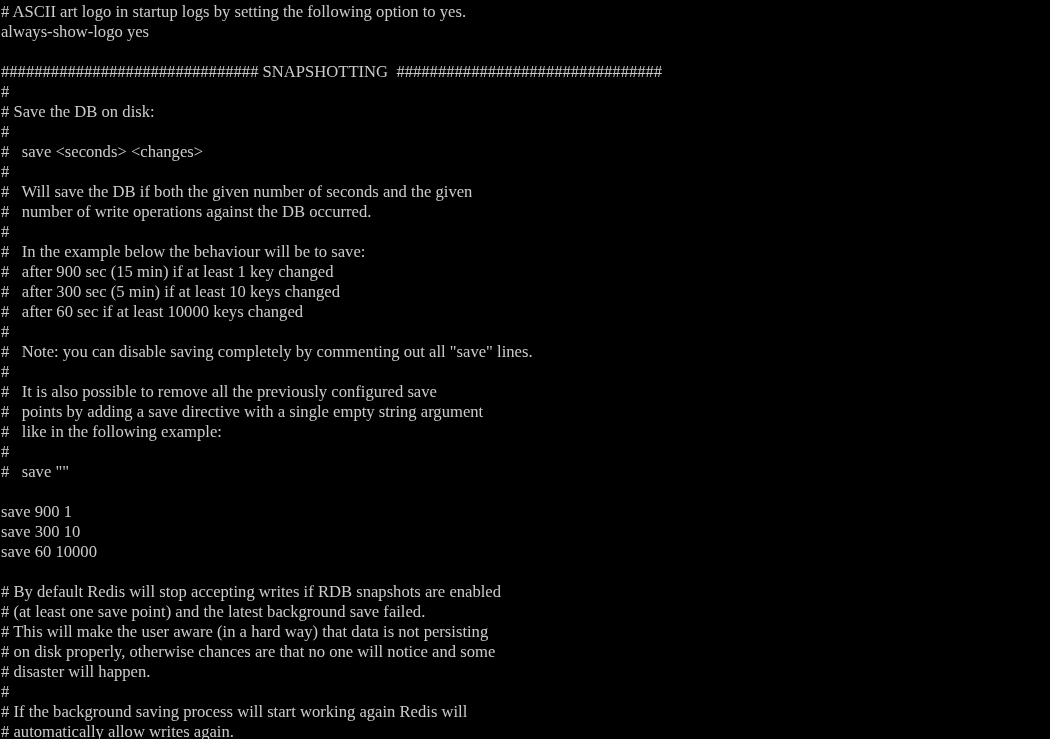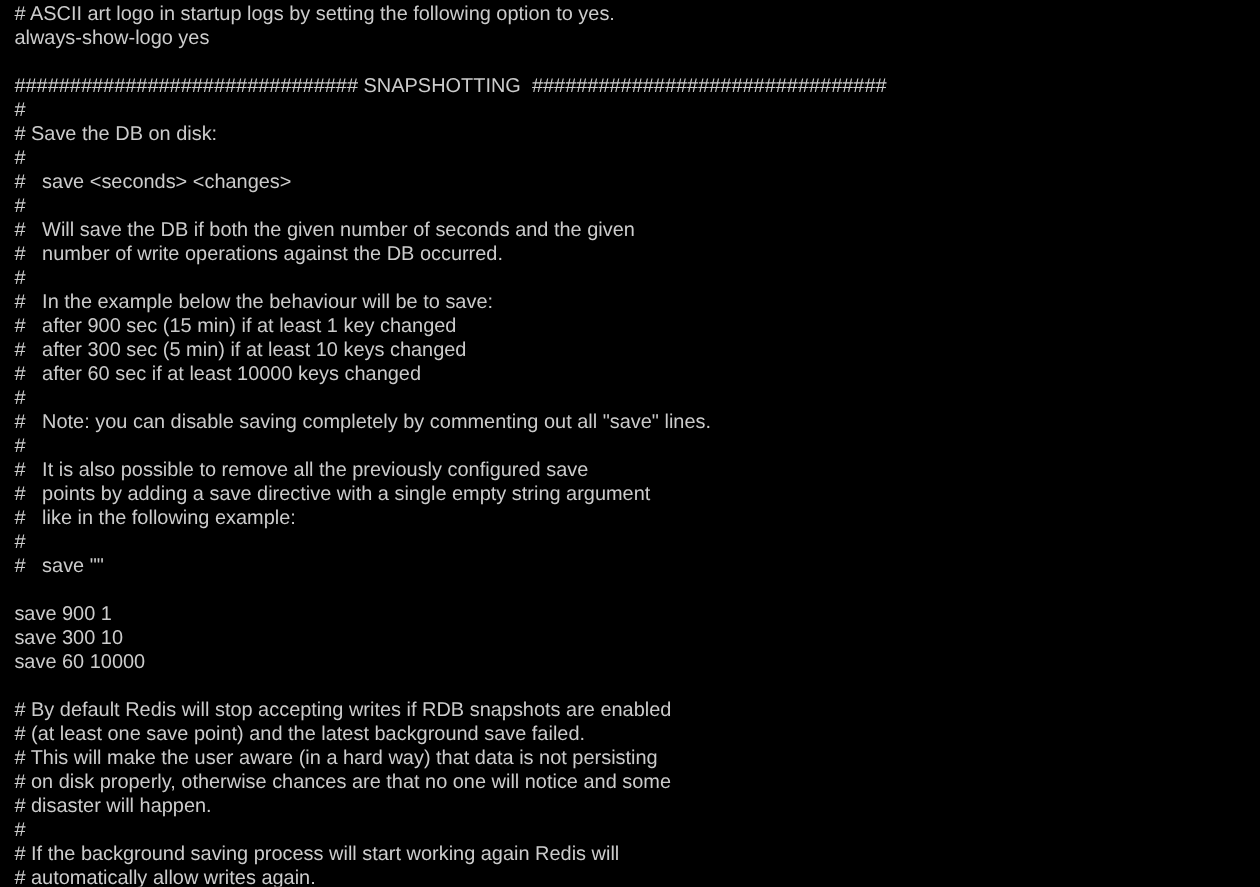--- a/index.html
+++ b/index.html
@@ -32,22 +32,21 @@
     font-size: 15px;
     line-height: 20px;
     color: #cccccc;
     background: transparent;
   }
   .trow {
     display: block;
     height: 20px;
     line-height: 20px;
     white-space: pre;
-    font-family: Liberation Sans, sans-serif;
-    padding-left: 11px;
+    font-family: Liberation Serif, serif;
   }
   .trow.blank { color: transparent; }
 </style>
 </head>
 <body>
 
 <div id="terminal">
   <div id="screen" style="font-size: 16.61px;"><span class="trow" style="font-size: 16.61px;"># ASCII art logo in startup logs by setting the following option to yes.</span><span class="trow" style="font-size: 16.61px;">always-show-logo yes</span><span class="trow blank" style="font-size: 16.61px;">&nbsp;</span><span class="trow" style="font-size: 16.61px;">############################### SNAPSHOTTING  ################################</span><span class="trow" style="font-size: 16.61px;">#</span><span class="trow" style="font-size: 16.61px;"># Save the DB on disk:</span><span class="trow" style="font-size: 16.61px;">#</span><span class="trow" style="font-size: 16.61px;">#   save &lt;seconds&gt; &lt;changes&gt;</span><span class="trow" style="font-size: 16.61px;">#</span><span class="trow" style="font-size: 16.61px;">#   Will save the DB if both the given number of seconds and the given</span><span class="trow" style="font-size: 16.61px;">#   number of write operations against the DB occurred.</span><span class="trow" style="font-size: 16.61px;">#</span><span class="trow" style="font-size: 16.61px;">#   In the example below the behaviour will be to save:</span><span class="trow" style="font-size: 16.61px;">#   after 900 sec (15 min) if at least 1 key changed</span><span class="trow" style="font-size: 16.61px;">#   after 300 sec (5 min) if at least 10 keys changed</span><span class="trow" style="font-size: 16.61px;">#   after 60 sec if at least 10000 keys changed</span><span class="trow" style="font-size: 16.61px;">#</span><span class="trow" style="font-size: 16.61px;">#   Note: you can disable saving completely by commenting out all "save" lines.</span><span class="trow" style="font-size: 16.61px;">#</span><span class="trow" style="font-size: 16.61px;">#   It is also possible to remove all the previously configured save</span><span class="trow" style="font-size: 16.61px;">#   points by adding a save directive with a single empty string argument</span><span class="trow" style="font-size: 16.61px;">#   like in the following example:</span><span class="trow" style="font-size: 16.61px;">#</span><span class="trow" style="font-size: 16.61px;">#   save ""</span><span class="trow blank" style="font-size: 16.61px;">&nbsp;</span><span class="trow" style="font-size: 16.61px;">save 900 1</span><span class="trow" style="font-size: 16.61px;">save 300 10</span><span class="trow" style="font-size: 16.61px;">save 60 10000</span><span class="trow blank" style="font-size: 16.61px;">&nbsp;</span><span class="trow" style="font-size: 16.61px;"># By default Redis will stop accepting writes if RDB snapshots are enabled</span><span class="trow" style="font-size: 16.61px;"># (at least one save point) and the latest background save failed.</span><span class="trow" style="font-size: 16.61px;"># This will make the user aware (in a hard way) that data is not persisting</span><span class="trow" style="font-size: 16.61px;"># on disk properly, otherwise chances are that no one will notice and some</span><span class="trow" style="font-size: 16.61px;"># disaster will happen.</span><span class="trow" style="font-size: 16.61px;">#</span><span class="trow" style="font-size: 16.61px;"># If the background saving process will start working again Redis will</span><span class="trow" style="font-size: 16.61px;"># automatically allow writes again.</span></div>
 </div>
 

